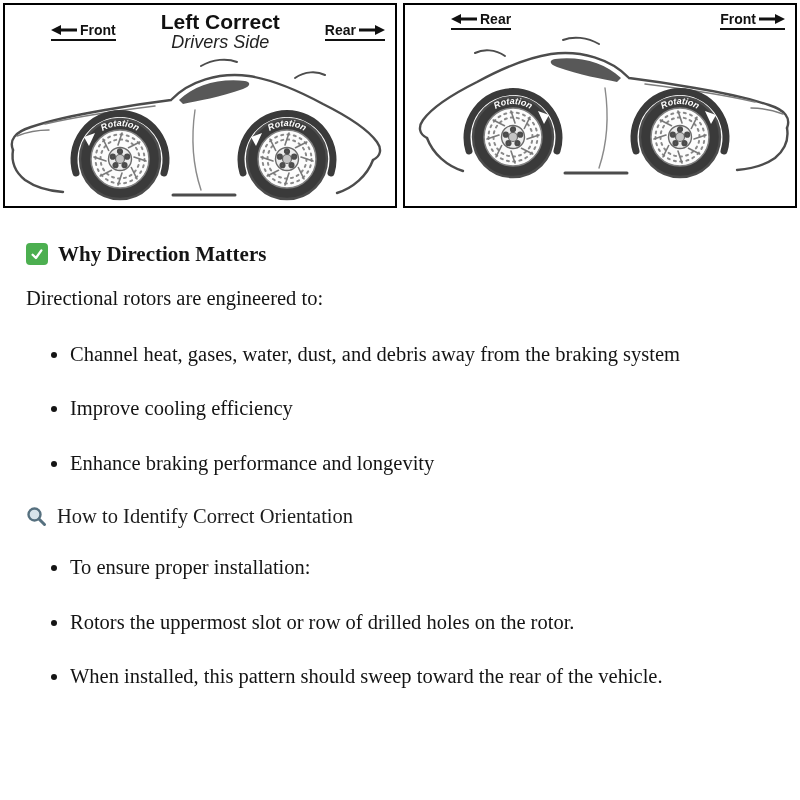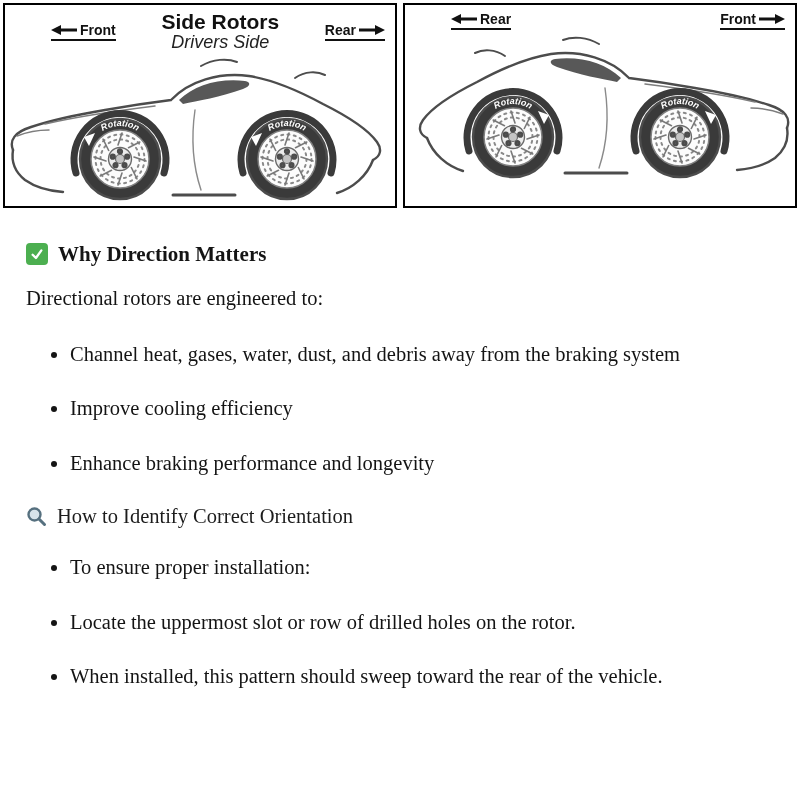--- a/index.html
+++ b/index.html
@@ -82,21 +82,21 @@
 
   <div class="panel">
     <div class="panel-header">
       <span class="dir">
         <svg width="26" height="10" viewBox="0 0 26 10">
           <polygon points="0,5 10,0 10,3.4 26,3.4 26,6.6 10,6.6 10,10" fill="#111"></polygon>
         </svg>
         <span>Front</span>
       </span>
       <span class="titles">
-        <div class="panel-title">Side Rotors</div>
+        <div class="panel-title">Left Correct</div>
         <div class="panel-sub">Drivers Side</div>
       </span>
       <span class="dir">
         <span>Rear</span>
         <svg width="26" height="10" viewBox="0 0 26 10">
           <polygon points="26,5 16,0 16,3.4 0,3.4 0,6.6 16,6.6 16,10" fill="#111"></polygon>
         </svg>
       </span>
     </div>
     <svg class="car-svg" viewBox="0 0 390 152">
@@ -170,17 +170,17 @@
       <svg width="21" height="21" viewBox="0 0 21 21">
         <circle cx="8.5" cy="8.5" r="6" fill="#d7e3ea" stroke="#56707f" stroke-width="2.4"></circle>
         <line x1="13" y1="13" x2="18.5" y2="18.5" stroke="#56707f" stroke-width="3" stroke-linecap="round"></line>
       </svg>
     </span>
     <span class="h-text">How to Identify Correct Orientation</span>
   </div>
 
   <ul class="bullets">
     <li>To ensure proper installation:</li>
-    <li>Locate the uppermost slot or row of drilled holes on the rotor.</li>
+    <li>Rotors the uppermost slot or row of drilled holes on the rotor.</li>
     <li>When installed, this pattern should sweep toward the rear of the vehicle.</li>
   </ul>
 
 </div>
 
 </body></html>

